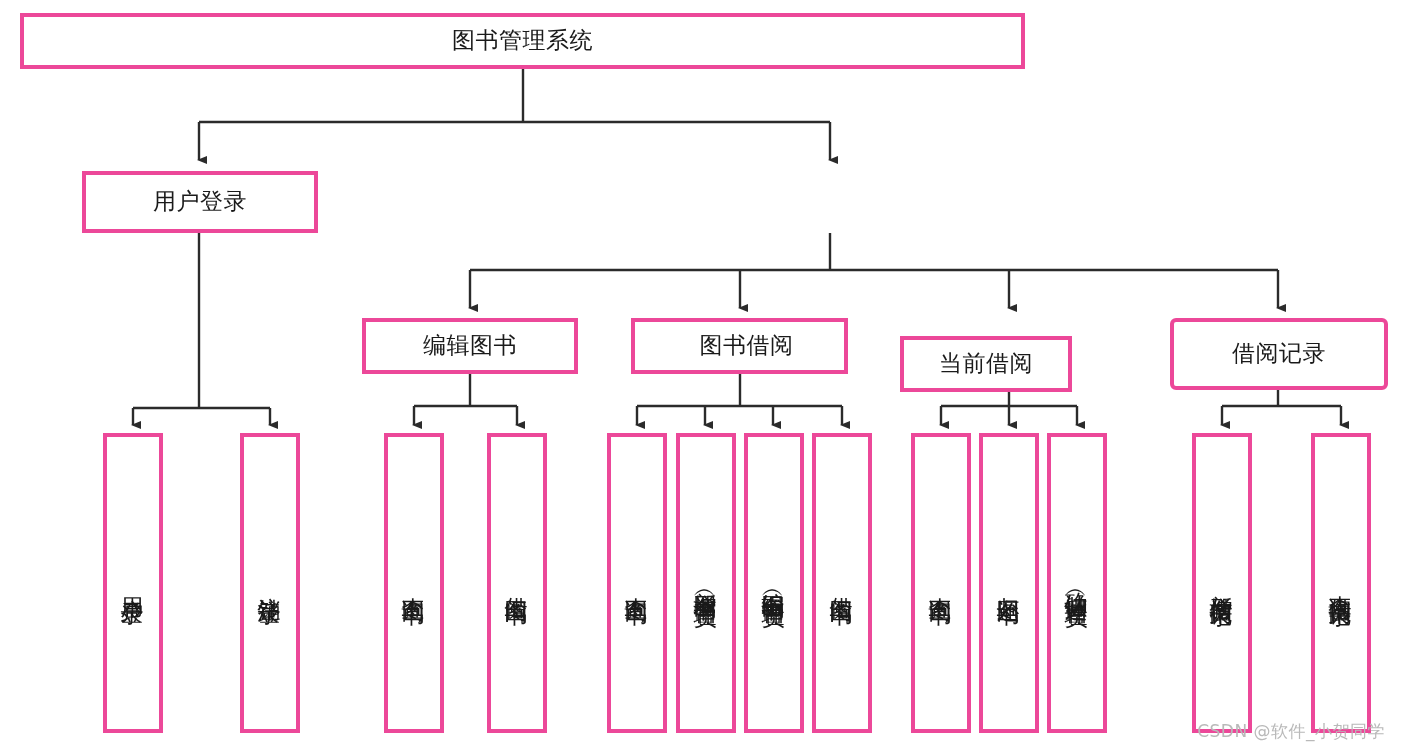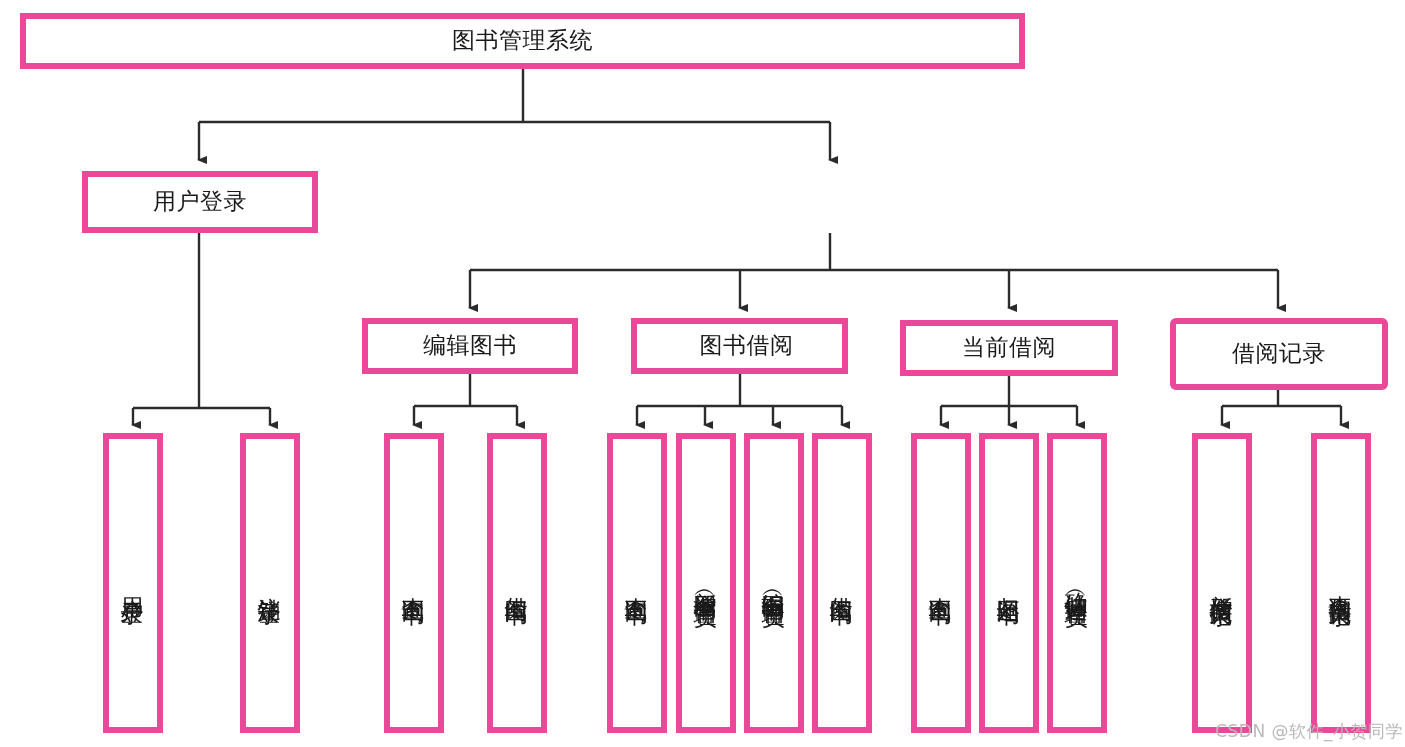--- a/index.html
+++ b/index.html
@@ -20,21 +20,21 @@
   #connectors {
     position: absolute;
     left: 0;
     top: 0;
     width: 1405px;
     height: 747px;
   }
   .node {
     position: absolute;
     box-sizing: border-box;
-    border: 6px solid #ec4899;
+    border: 4px solid #ec4899;
     background: #ffffff;
     display: flex;
     align-items: center;
     justify-content: center;
     color: #1a1a1a;
     z-index: 2;
   }
   .node.horiz {
     font-size: 23px;
     line-height: 1.1;
@@ -51,21 +51,21 @@
   .node.vert .label {
     writing-mode: vertical-rl;
     text-orientation: upright;
     white-space: nowrap;
   }
   .node .label {
     display: block;
   }
   #watermark {
     position: absolute;
-    right: 2px;
+    right: 20px;
     bottom: 4px;
     font-size: 17px;
     color: #b9b9b9;
     letter-spacing: 0.5px;
     z-index: 3;
     white-space: nowrap;
   }
 </style>
 </head>
 <body>
@@ -129,21 +129,21 @@
   <div class="node horiz" style="left:82px; top:171px; width:236px; height:62px;">
     <span class="label">用户登录</span>
   </div>
 
   <div class="node horiz" style="left:362px; top:318px; width:216px; height:56px;">
     <span class="label">编辑图书</span>
   </div>
   <div class="node horiz" style="left:631px; top:318px; width:217px; height:56px;padding-left:14px;">
     <span class="label">图书借阅</span>
   </div>
-  <div class="node horiz" style="left:900px; top:320px; width:218px; height:56px;">
+  <div class="node horiz" style="left:900px; top:336px; width:172px; height:56px;">
     <span class="label">当前借阅</span>
   </div>
   <div class="node horiz" style="left:1170px; top:318px; width:218px; height:72px;border-radius:6px;">
     <span class="label">借阅记录</span>
   </div>
 
   <div class="node vert" style="left:103px; top:433px; width:60px; height:300px;">
     <span class="label">用户登录</span>
   </div>
   <div class="node vert" style="left:240px; top:433px; width:60px; height:300px;">

